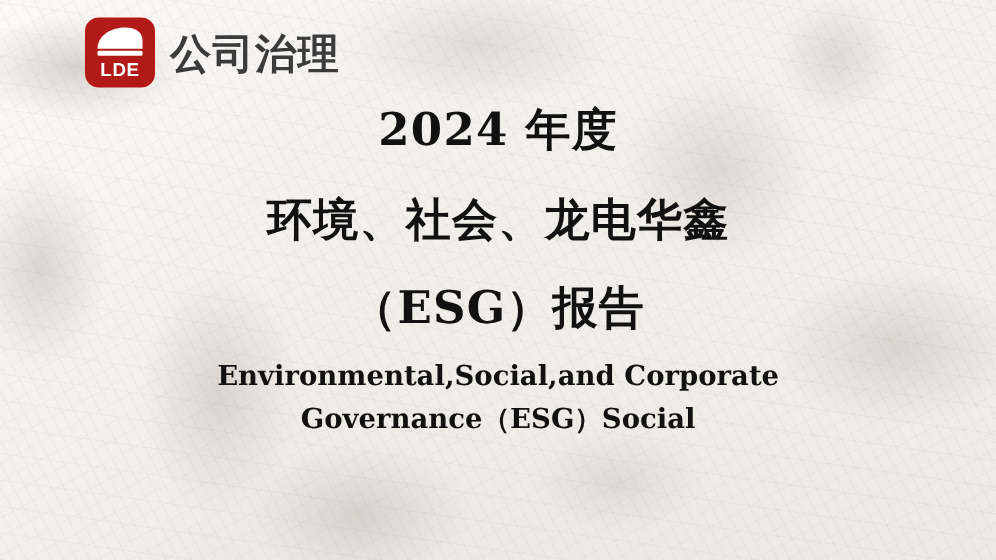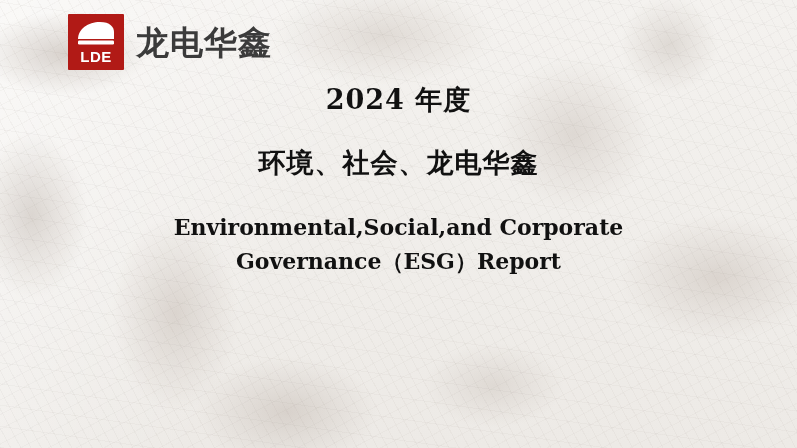--- a/index.html
+++ b/index.html
@@ -60,21 +60,21 @@
   }
   .logo-mark {
     position: relative;
     width: 56px;
     height: 56px;
     background: #b11a16;
     display: flex;
     flex-direction: column;
     align-items: center;
     justify-content: flex-end;
-    border-radius: 1px;
+    border-radius: 11px;
   }
   .logo-mark svg {
     position: absolute;
     top: 6px;
     left: 8px;
   }
   .logo-mark .lde {
     position: relative;
     font-family: "Liberation Sans", sans-serif;
     font-weight: bold;
@@ -99,21 +99,21 @@
     left: 0;
     right: 0;
     top: 86px;
     text-align: center;
     z-index: 4;
   }
   .title-cn {
     font-family: "DejaVu Serif", serif;
     font-weight: bold;
     color: #111111;
-    font-size: 27px;
+    font-size: 36px;
     line-height: 1.0;
     letter-spacing: 1px;
     white-space: nowrap;
   }
   .title-cn.line1 { margin-bottom: 36px; }
   .title-cn.line2 { margin-bottom: 34px; }
   .title-cn.line3 { margin-bottom: 20px; }
   .title-en {
     font-family: "DejaVu Serif", serif;
     font-weight: bold;
@@ -131,22 +131,23 @@
   <div class="texture"></div>
 
   <div class="logo-block">
     <div class="logo-mark">
       <svg width="40" height="26" viewBox="0 0 40 26">
         <path d="M2 19 C2 9, 12 2, 24 2 C34 2, 38 7, 38 12 L38 19 Z" fill="#ffffff"></path>
         <rect x="2" y="20.5" width="36" height="4" rx="1.2" fill="#ffffff"></rect>
       </svg>
       <span class="lde">LDE</span>
     </div>
-    <div class="logo-text">龙电华鑫</div>
+    <div class="logo-text">公司治理</div>
   </div>
 
   <div class="title-block">
     <div class="title-cn line1">2024 年度</div>
     <div class="title-cn line2">环境、社会、龙电华鑫</div>
+    <div class="title-cn line3">（ESG）报告</div>
     <div class="title-en">Environmental,Social,and Corporate</div>
-    <div class="title-en">Governance（ESG）Report</div>
+    <div class="title-en">Governance（ESG）Social</div>
   </div>
 </div>
 
 </body></html>

